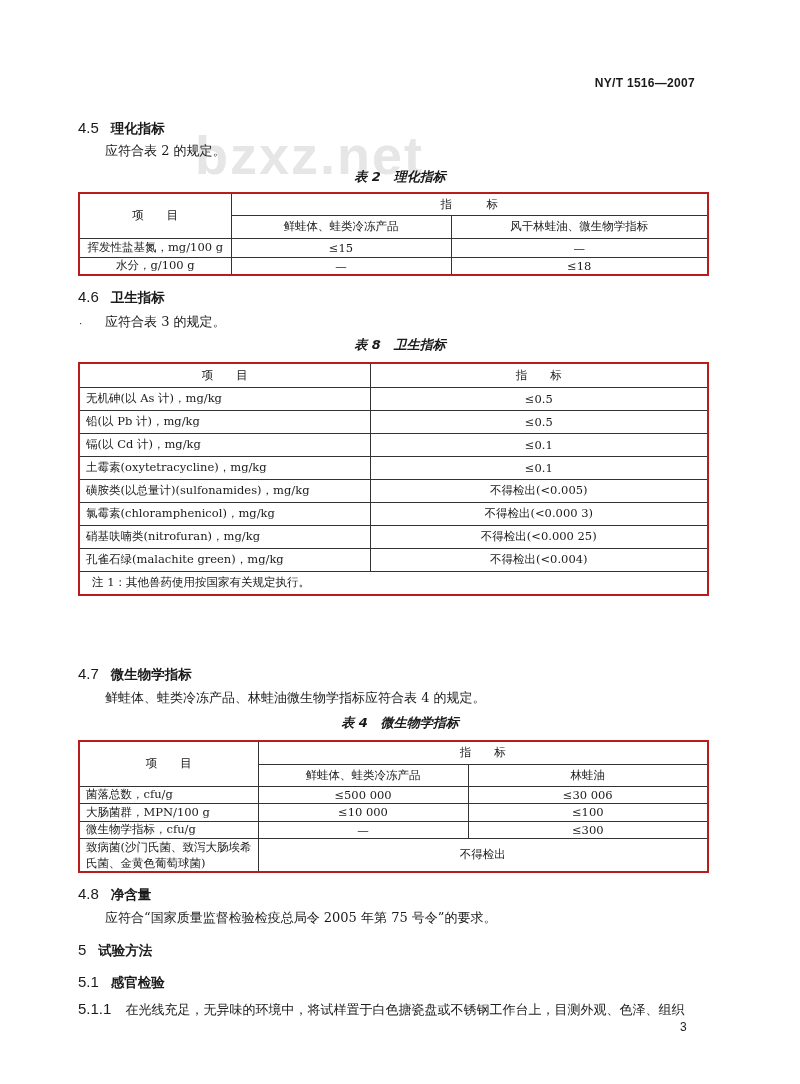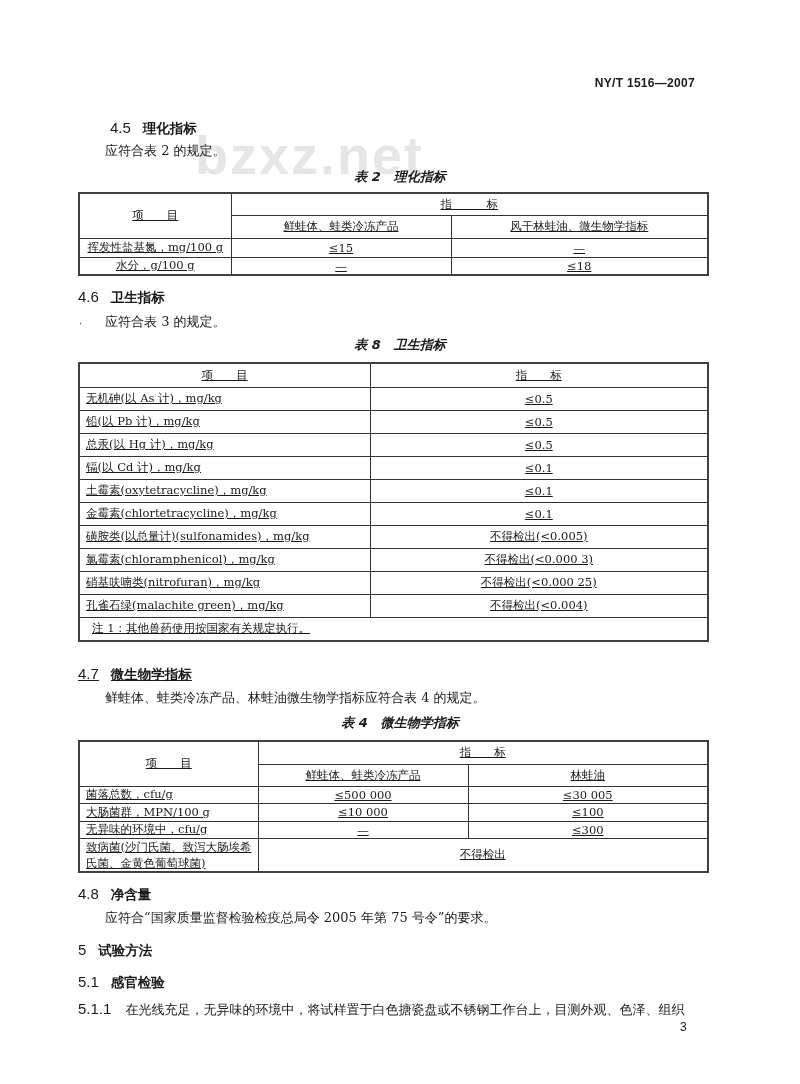--- a/index.html
+++ b/index.html
@@ -12,35 +12,35 @@
   .sec { font-family:"DejaVu Sans","Liberation Sans",sans-serif; font-weight:bold; font-size:13.5px; }
   .sec .num { font-weight:normal; font-family:"Liberation Sans",sans-serif; font-size:15px; margin-right:12px; }
   .para { font-size:13px; }
   .caption { font-family:"DejaVu Sans",sans-serif; font-weight:bold; font-size:13px; left:0; width:800px; text-align:center;font-style:italic; }
   .watermark {
     left:195px; top:128px; font-family:"Liberation Sans","DejaVu Sans",sans-serif; font-weight:bold;
     font-size:54px; color:#e6e6e6; letter-spacing:2px; z-index:0; line-height:1;
   }
   table { border-collapse:collapse; position:absolute; z-index:1; background:transparent; }
   td { border:1px solid #333; font-size:11.5px; padding:0 6px; white-space:nowrap; }
-  table.outer { border:2px solid #404040;text-decoration:underline; }
+  table.outer { border:2px solid #b91c1c; }
   .c { text-align:center; }
   .l { text-align:left; }
   .note td { padding-left:12px; }
   .page-num { left:680px; top:1020px; font-size:12px; font-family:"Liberation Sans",sans-serif; }
   .dot { left:79px; top:318px; font-size:10px; }
 </style>
 </head>
 <body>
 
 <div class="abs watermark">bzxz.net</div>
 
 <div class="abs std-no">NY/T 1516—2007</div>
 
-<div class="abs sec" style="left:78px;top:119px;margin-left:32px;">
+<div class="abs sec" style="left:78px;top:119px;">
   <span class="num">4.5</span><span>理化指标</span>
 </div>
 <div class="abs para" style="left:105px;top:142px;">应符合表 2 的规定。</div>
 <div class="abs caption" style="top:168px;">表 2　理化指标</div>
 
 <table class="outer" style="left:78px;top:192px;width:631px;">
   <colgroup>
       <col style="width:152px">
       <col style="width:220px">
       <col>
@@ -86,33 +86,25 @@
   </tr>
   <tr style="height:23px">
         <td class="l">无机砷(以 As 计)，mg/kg</td>
         <td class="c">≤0.5</td>
       </tr>
   <tr style="height:23px">
         <td class="l">铅(以 Pb 计)，mg/kg</td>
         <td class="c">≤0.5</td>
       </tr>
   <tr style="height:23px">
-        <td class="l">总汞(以 Hg 计)，mg/kg</td>
-        <td class="c">≤0.5</td>
-      </tr>
-  <tr style="height:23px">
         <td class="l">镉(以 Cd 计)，mg/kg</td>
         <td class="c">≤0.1</td>
       </tr>
   <tr style="height:23px">
         <td class="l">土霉素(oxytetracycline)，mg/kg</td>
-        <td class="c">≤0.1</td>
-      </tr>
-  <tr style="height:23px">
-        <td class="l">金霉素(chlortetracycline)，mg/kg</td>
         <td class="c">≤0.1</td>
       </tr>
   <tr style="height:23px">
         <td class="l">磺胺类(以总量计)(sulfonamides)，mg/kg</td>
         <td class="c">不得检出(&lt;0.005)</td>
       </tr>
   <tr style="height:23px">
         <td class="l">氯霉素(chloramphenicol)，mg/kg</td>
         <td class="c">不得检出(&lt;0.000 3)</td>
       </tr>
@@ -123,21 +115,21 @@
   <tr style="height:23px">
         <td class="l">孔雀石绿(malachite green)，mg/kg</td>
         <td class="c">不得检出(&lt;0.004)</td>
       </tr>
   <tr class="note" style="height:24px">
         <td colspan="2" class="l">注 1：其他兽药使用按国家有关规定执行。</td>
       </tr>
 </tbody>
   </table>
 
-<div class="abs sec" style="left:78px;top:665px;text-decoration:underline;">
+<div class="abs sec" style="left:78px;top:665px;">
   <span class="num">4.7</span><span>微生物学指标</span>
 </div>
 <div class="abs para" style="left:105px;top:689px;">鲜蛙体、蛙类冷冻产品、林蛙油微生物学指标应符合表 4 的规定。</div>
 <div class="abs caption" style="top:714px;">表 4　微生物学指标</div>
 
 <table class="outer" style="left:78px;top:740px;width:631px;">
   <colgroup>
       <col style="width:175px">
       <col style="width:210px">
       <col>
@@ -147,29 +139,29 @@
     <td rowspan="2" class="c">项　　目</td>
     <td colspan="2" class="c">指　　标</td>
   </tr>
   <tr style="height:22px">
     <td class="c">鲜蛙体、蛙类冷冻产品</td>
     <td class="c">林蛙油</td>
   </tr>
   <tr style="height:17px">
     <td class="l">菌落总数，cfu/g</td>
     <td class="c">≤500 000</td>
-    <td class="c">≤30 005</td>
+    <td class="c">≤30 006</td>
   </tr>
   <tr style="height:18px">
     <td class="l">大肠菌群，MPN/100 g</td>
     <td class="c">≤10 000</td>
     <td class="c">≤100</td>
   </tr>
   <tr style="height:17px">
-    <td class="l">无异味的环境中，cfu/g</td>
+    <td class="l">微生物学指标，cfu/g</td>
     <td class="c">—</td>
     <td class="c">≤300</td>
   </tr>
   <tr style="height:33px">
     <td class="l" style="line-height:16px;">
       <div>致病菌(沙门氏菌、致泻大肠埃希</div>
       <div>氏菌、金黄色葡萄球菌)</div>
     </td>
     <td colspan="2" class="c">不得检出</td>
   </tr>

